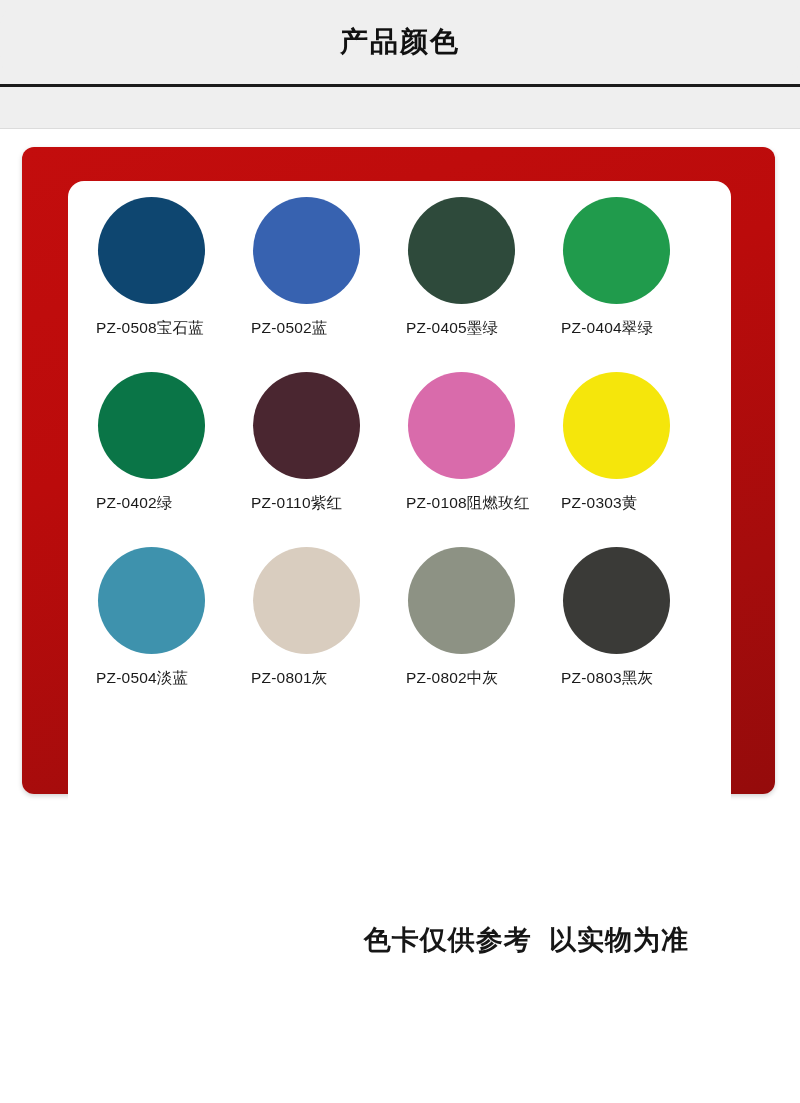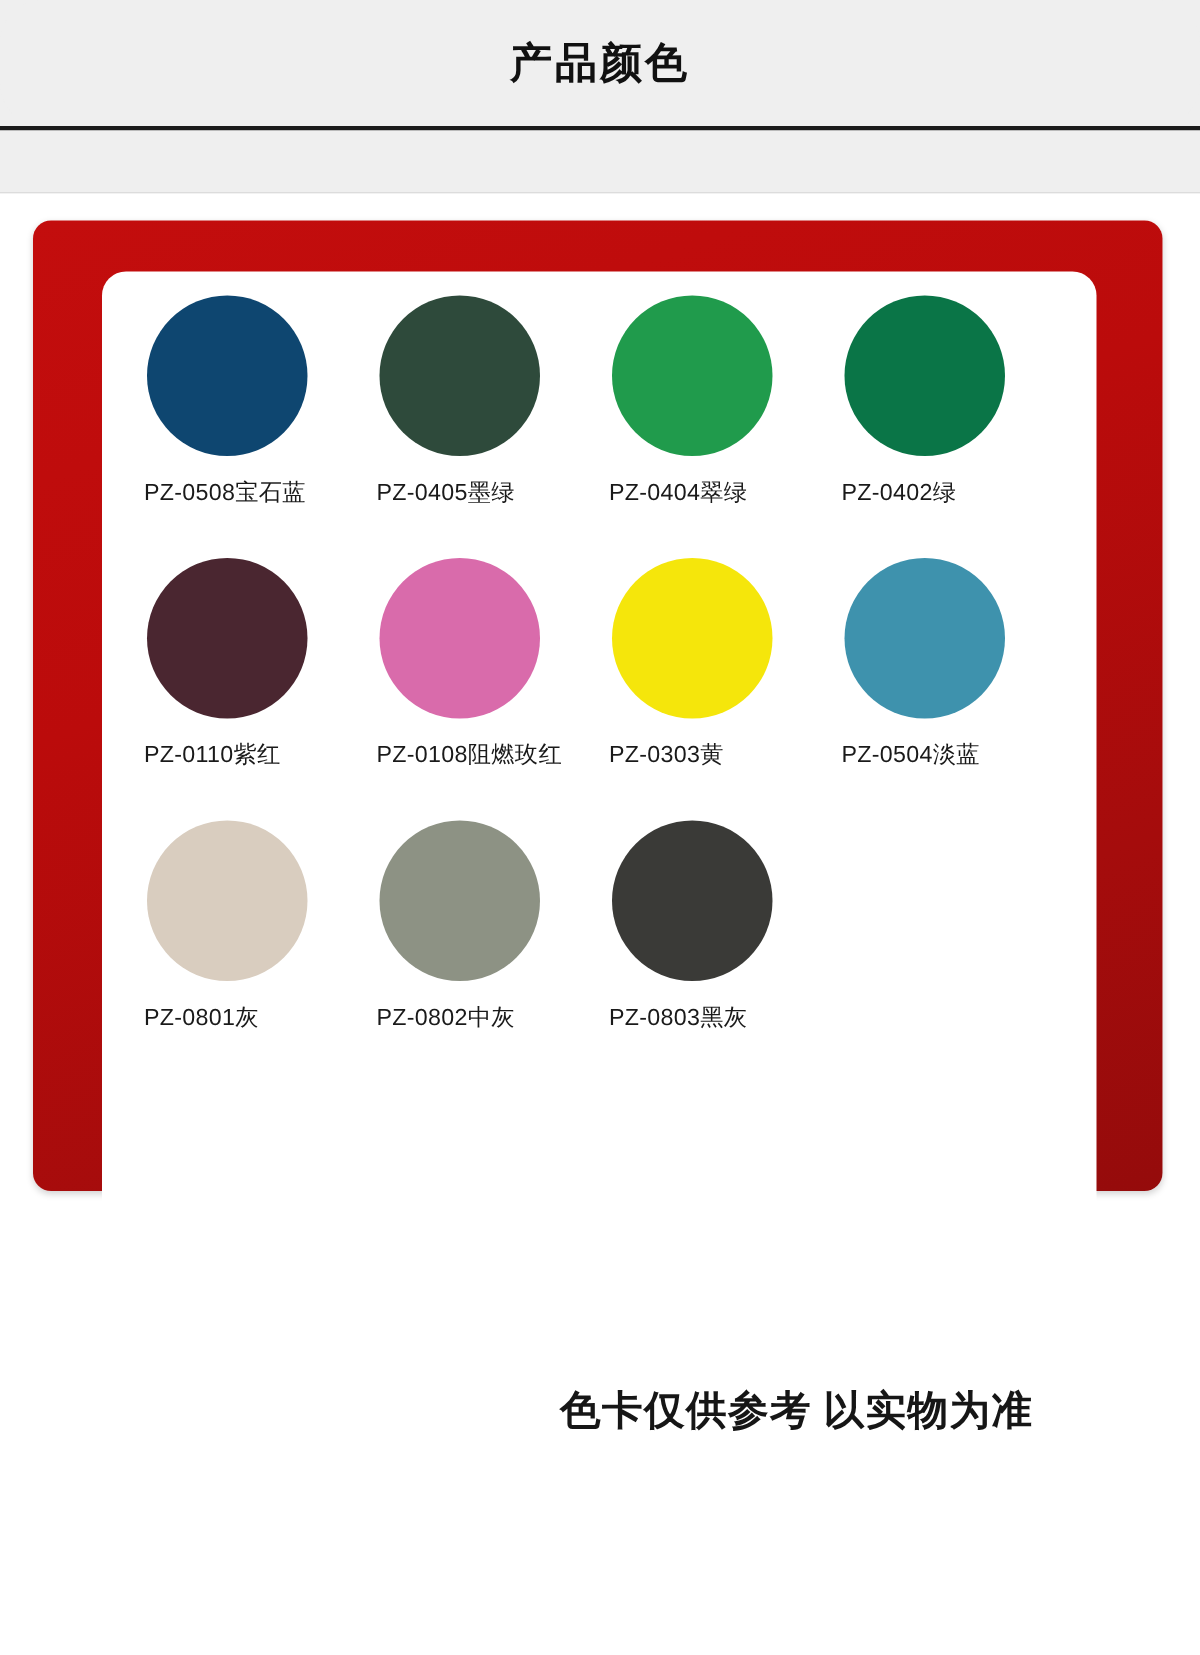--- a/index.html
+++ b/index.html
@@ -118,21 +118,21 @@
   
   .footer-note {
     position: absolute;
     right: 42px;
     bottom: 34px;
     font-size: 27px;
     font-weight: bold;
     color: #161616;
     letter-spacing: 1px;
     white-space: nowrap;
-    font-family: Liberation Serif, serif;
+    font-family: Liberation Mono, monospace;
   }
 </style>
 </head>
 <body>
 
 <div class="header">
   <div class="header-title">产品颜色</div>
 </div>
 <div class="header-rule"></div>
 <div class="header-gap"></div>
@@ -141,20 +141,24 @@
 
 <div class="card-area">
   <div class="red-frame">
     <div class="white-panel">
       <div class="swatch-grid">
           <div class="swatch">
             <div class="swatch-dot" style="background: rgb(14, 70, 112);"></div>
             <div class="swatch-label">PZ-0508宝石蓝</div>
           </div>
           <div class="swatch">
+            <div class="swatch-dot" style="background: rgb(55, 98, 176);"></div>
+            <div class="swatch-label">PZ-0502蓝</div>
+          </div>
+          <div class="swatch">
             <div class="swatch-dot" style="background: rgb(46, 74, 59);"></div>
             <div class="swatch-label">PZ-0405墨绿</div>
           </div>
           <div class="swatch">
             <div class="swatch-dot" style="background: rgb(32, 155, 76);"></div>
             <div class="swatch-label">PZ-0404翠绿</div>
           </div>
           <div class="swatch">
             <div class="swatch-dot" style="background: rgb(10, 117, 71);"></div>
             <div class="swatch-label">PZ-0402绿</div>

